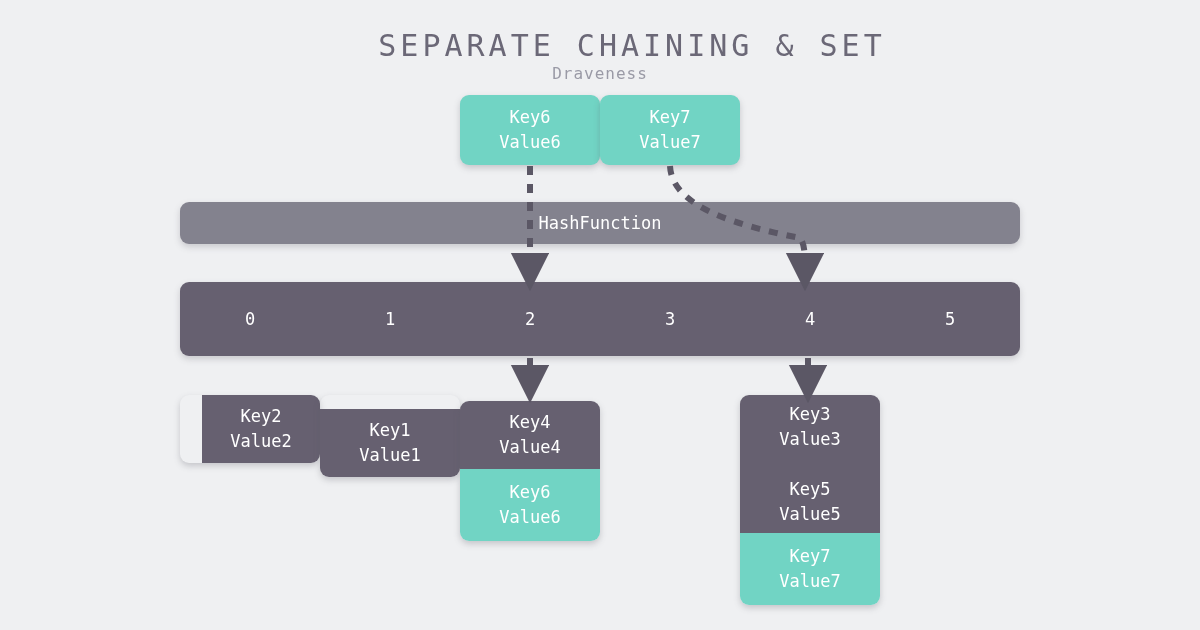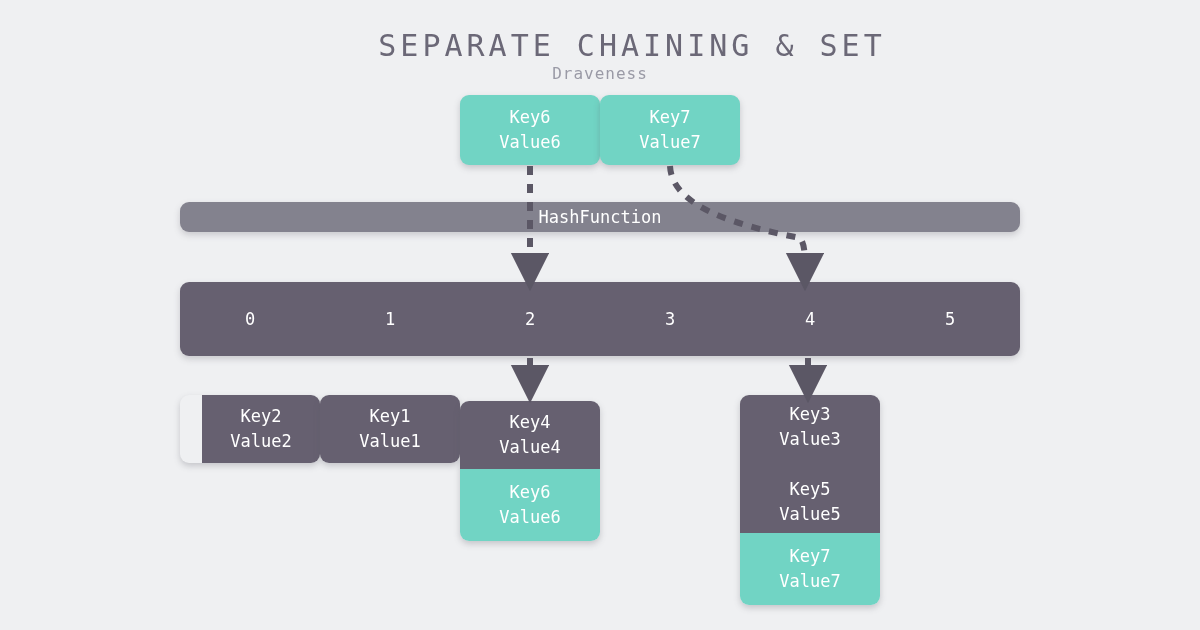--- a/index.html
+++ b/index.html
@@ -76,21 +76,21 @@
     box-shadow: 0 3px 6px rgba(90, 88, 100, 0.25);
     display: flex;
     align-items: center;
     justify-content: center;
     color: #ffffff;
   }
   #hash-bar {
     left: 180px;
     top: 202px;
     width: 840px;
-    height: 30px;
+    height: 42px;
     background: #83828e;
     font-size: 17px;
   }
   #bucket-bar {
     left: 180px;
     top: 282px;
     width: 840px;
     height: 74px;
     background: #666070;
   }
@@ -163,21 +163,21 @@
     <span class="bucket-label" style="left:560px;">4</span>
     <span class="bucket-label" style="left:700px;">5</span>
   </div>
 
   <div class="chain" style="left:180px; top:395px; width:140px;">
     <div class="chain-seg gray" style="height:68px;margin-left:22px;">Key2
 Value2</div>
   </div>
 
   <div class="chain" style="left:320px; top:395px; width:140px;">
-    <div class="chain-seg gray" style="height:68px;">Key1
+    <div class="chain-seg gray" style="height:68px;margin-top:14px;">Key1
 Value1</div>
   </div>
 
   <div class="chain" style="left:460px; top:401px; width:140px;">
     <div class="chain-seg gray" style="height:68px;">Key4
 Value4</div>
     <div class="chain-seg teal" style="height:72px;">Key6
 Value6</div>
   </div>
 

